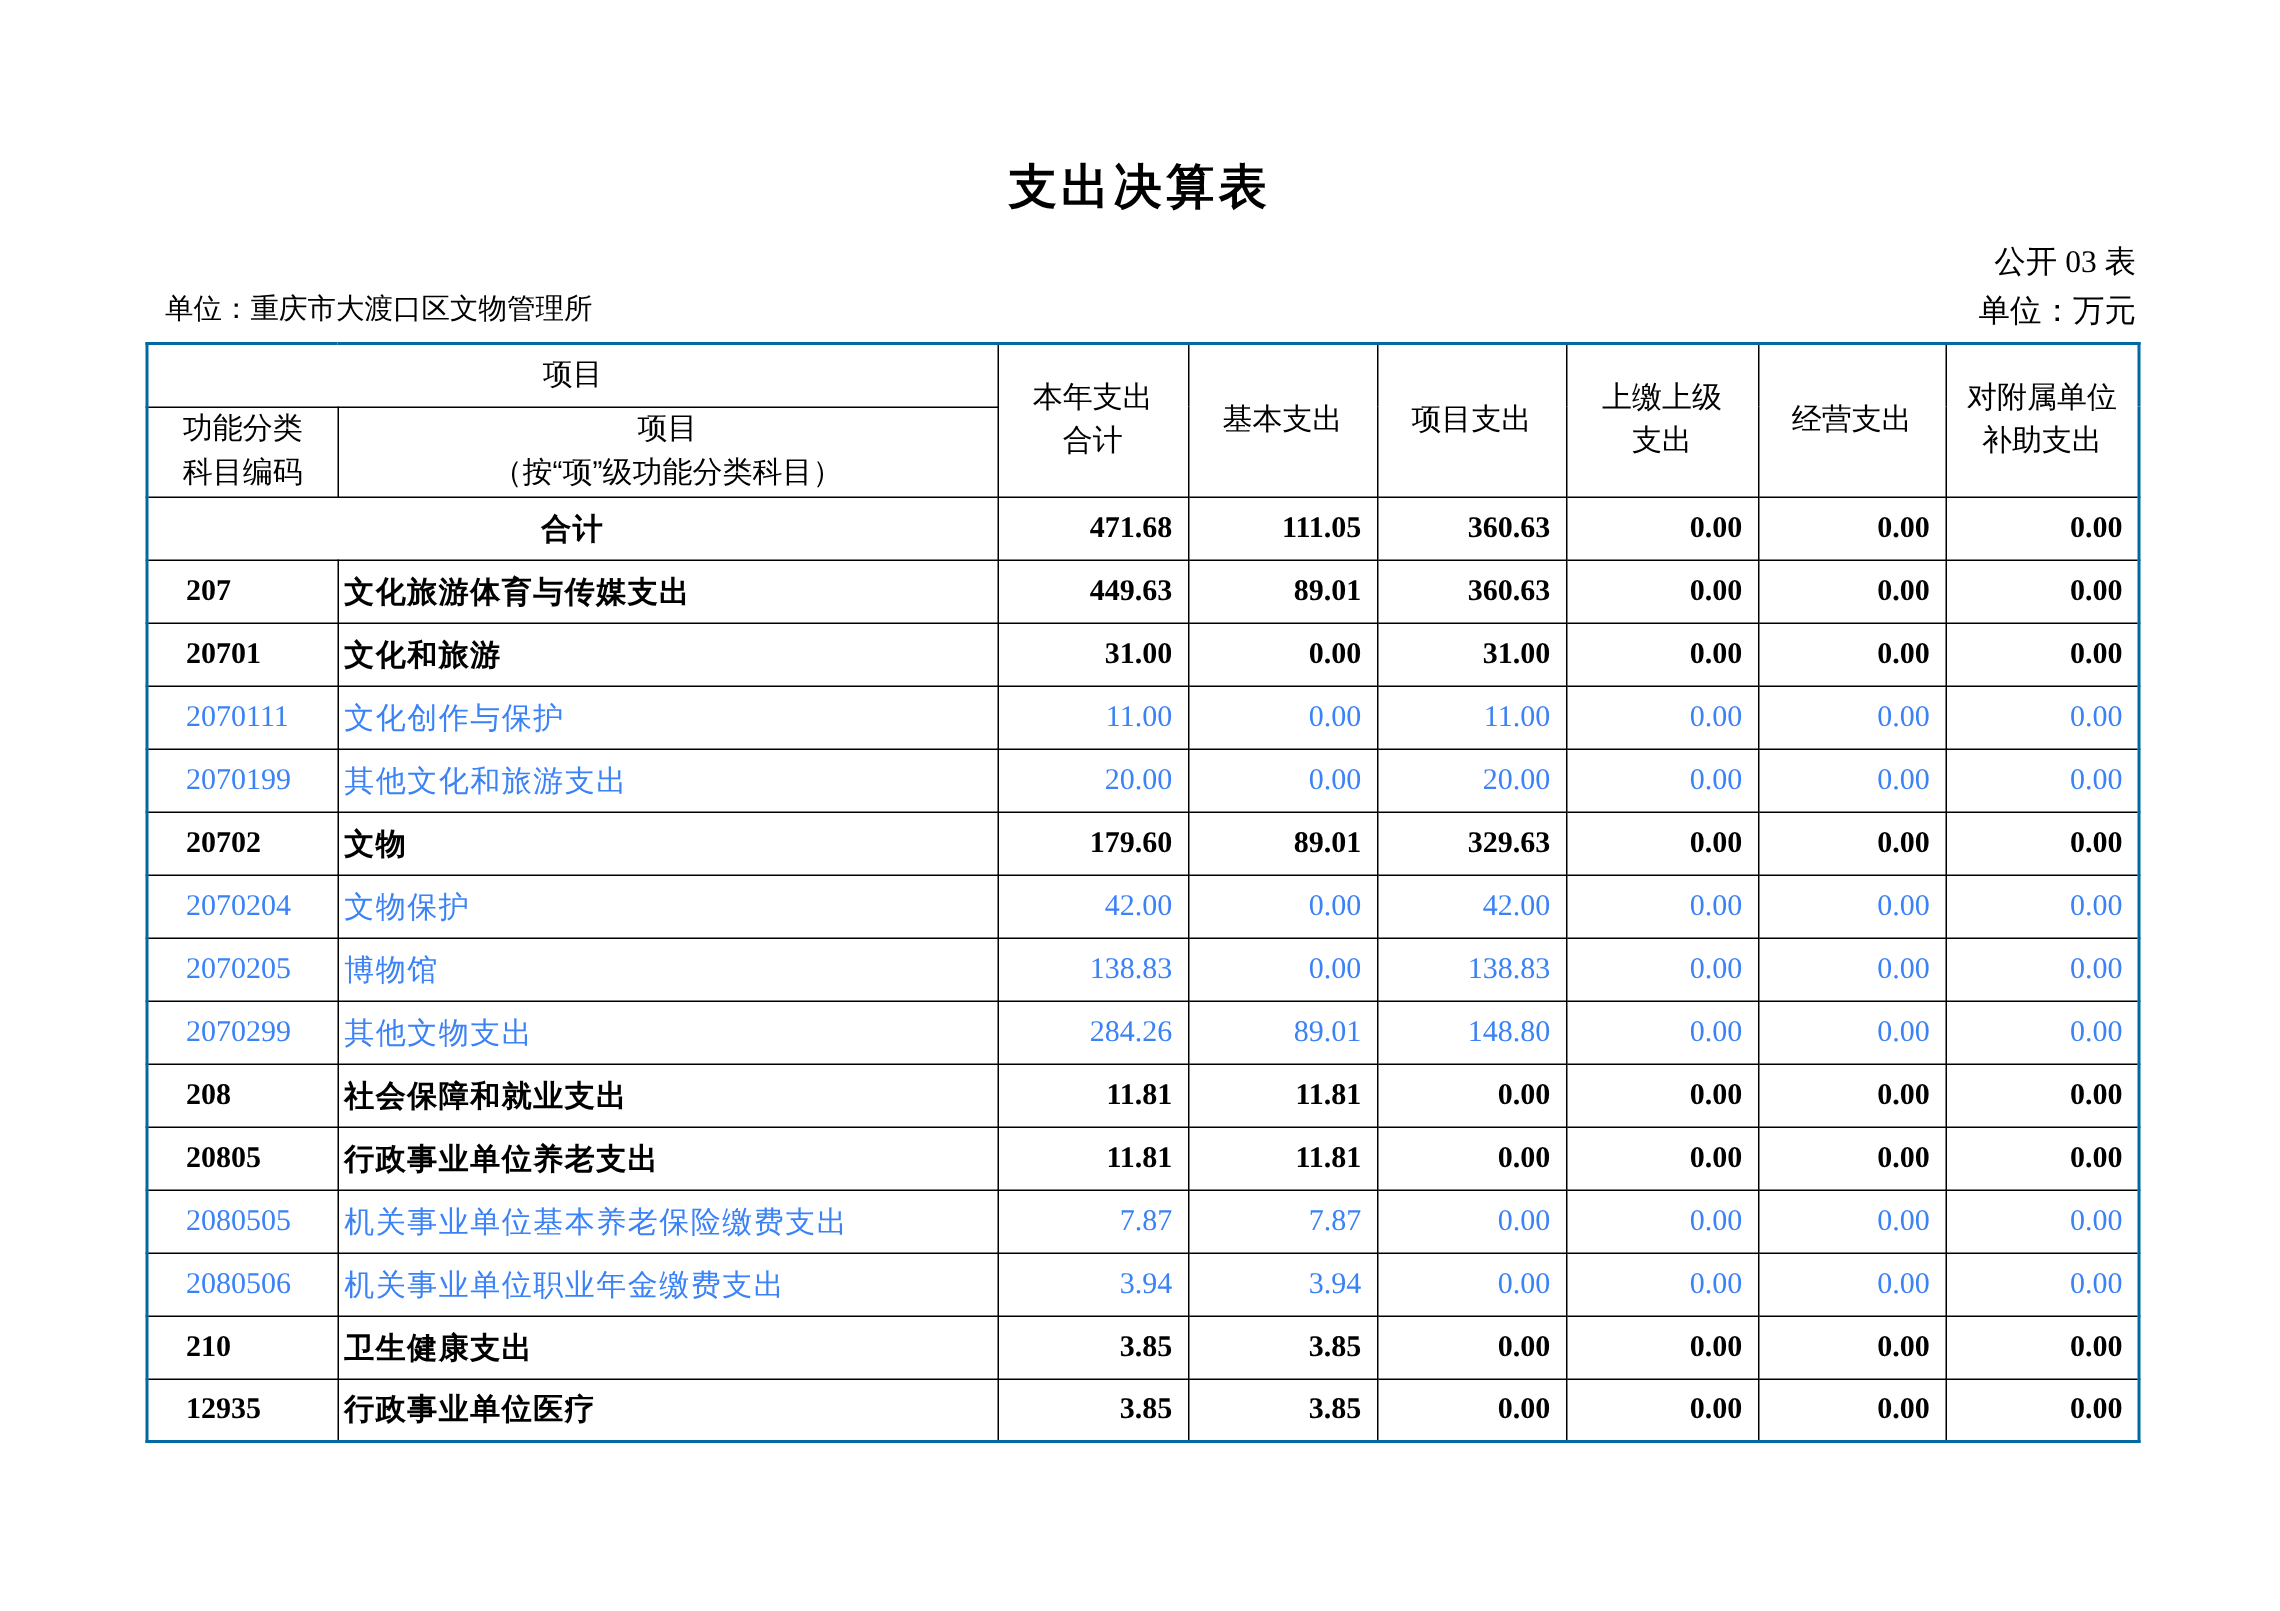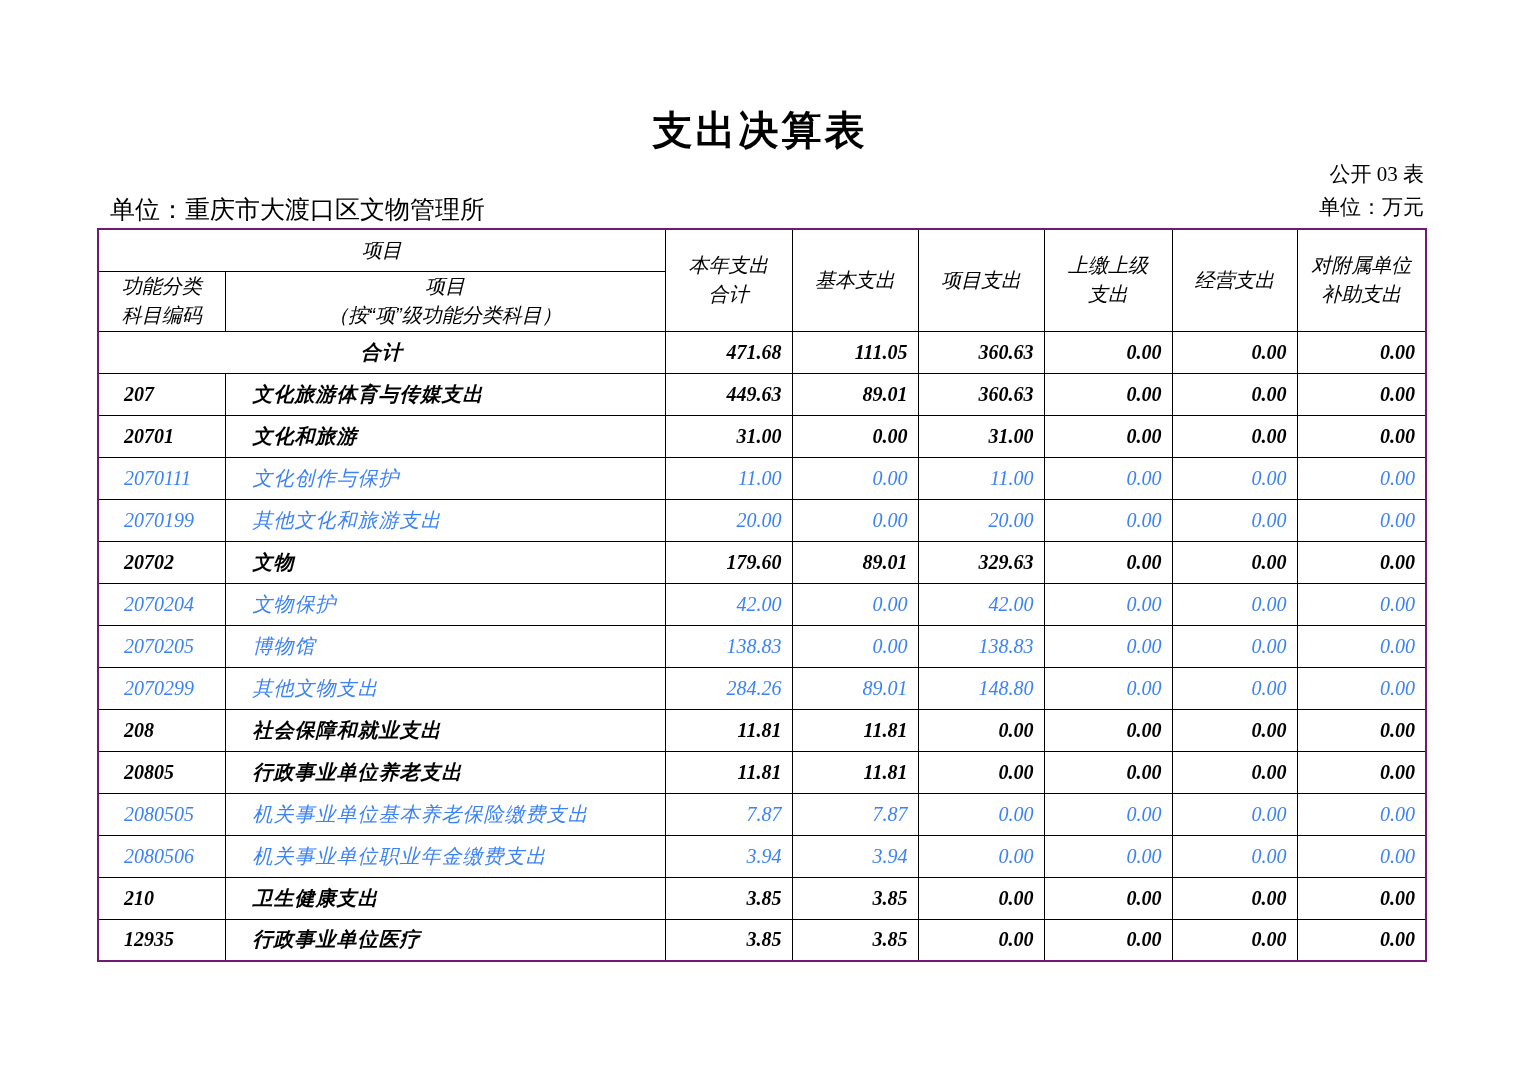--- a/index.html
+++ b/index.html
@@ -16,52 +16,51 @@
     background: #fff;
     overflow: hidden;
   }
   .doc-title {
     position: absolute;
     top: 103px; left: 0;
     width: 100%;
     text-align: center;
     font-family: "Liberation Sans", "DejaVu Sans", sans-serif;
     font-weight: 700;
-    font-size: 40px;
+    font-size: 32px;
     letter-spacing: 3px;
   }
   .table-code-label {
     position: absolute;
     top: 160px;
     right: 96px;
     font-size: 21px;
     text-align: right;
     margin-left: 28px;
   }
   .org-unit-label {
     position: absolute;
     top: 193px;
     left: 110px;
-    font-size: 25px;
+    font-size: 19px;
   }
   .currency-unit-label {
     position: absolute;
     top: 193px;
     right: 96px;
     font-size: 21px;
     text-align: left;
   }
   table.fin-table {
     position: absolute;
     left: 97px; top: 228px;
     width: 1328px;
     border-collapse: collapse;
     table-layout: fixed;
-    border: 2px solid #701a75;
-    font-style: italic;
+    border: 2px solid #0369a1;
   }
   .fin-table th, .fin-table td {
     border: 1px solid #000;
     overflow: hidden;
     padding: 0;
   }
   .fin-table th {
     font-family: "Liberation Sans", "DejaVu Sans", sans-serif;
     font-weight: 500;
     font-size: 20px;
@@ -71,21 +70,21 @@
     line-height: 1.45;
   }
   .fin-table td {
     font-size: 20px;
     vertical-align: middle;
   }
   tr.hdr-top { height: 42px; }
   tr.hdr-sub { height: 60px; }
   tbody tr { height: 42px; }
   td.code-cell  { text-align: left;  padding-left: 25px; }
-  td.name-cell  { text-align: left;  padding-left: 27px; letter-spacing: 1px; margin-top: 23px; }
+  td.name-cell  { text-align: left;  padding-left: 4px; letter-spacing: 1px; margin-top: 23px; }
   td.value-cell { text-align: right; padding-right: 10px; }
   td.total-label-cell { text-align: center; font-weight: 700; letter-spacing: 1px; }
   tr.emph td { font-weight: 700; }
   tr.plain td { color: #3b82f6; }
 </style>
 </head>
 <body>
 
 <div class="page">
 

